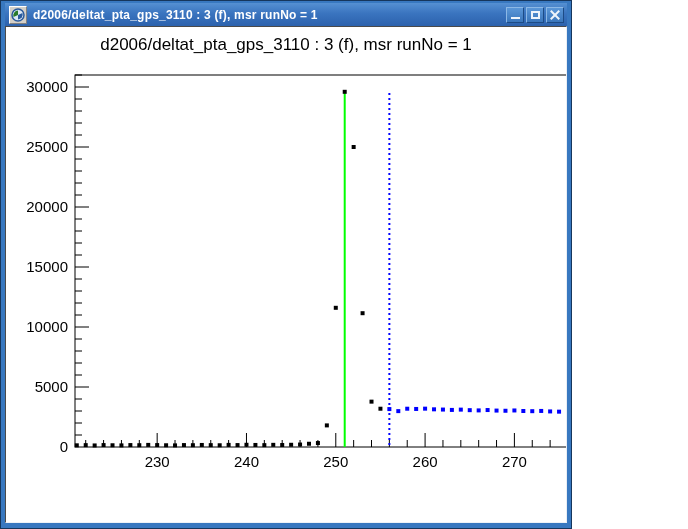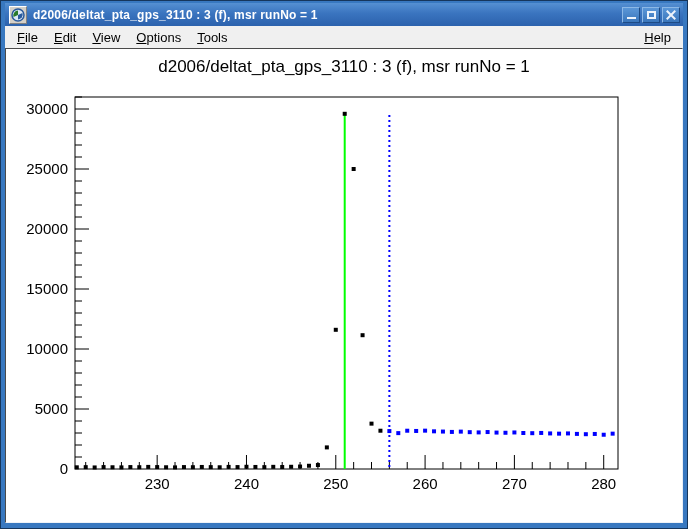--- a/index.html
+++ b/index.html
@@ -1,17 +1,17 @@
 <!DOCTYPE html>
 <html><head>
 <meta charset="utf-8">
 <style>
   html,body{margin:0;padding:0;width:688px;height:529px;overflow:hidden;
     font-family:"Liberation Sans",sans-serif;}
-  .window{box-sizing:border-box;width:688px;height:529px;
+  .window{box-sizing:border-box;width:572px;height:529px;
     background:#3878c0;border:1px solid #16365c;
     padding:2px 4px 5px 4px;display:flex;flex-direction:column;}
   .titlebar{height:23px;display:flex;align-items:center;
     background:linear-gradient(180deg,#5590d2 0%,#3a74bf 45%,#2c62ad 100%);
     padding:0 2px;flex:0 0 auto;}
   .app-icon{width:18px;height:18px;margin:0 6px 0 2px;flex:0 0 auto;
     background:#d4d0c8;border-top:1px solid #fff;border-left:1px solid #fff;
     border-right:1px solid #808080;border-bottom:1px solid #808080;
     display:flex;align-items:center;justify-content:center;box-sizing:border-box;}
   .title-text{color:#fff;font-weight:bold;font-size:12px;white-space:nowrap;
@@ -62,28 +62,20 @@
       </span>
       <span class="win-btn">
         <span class="gl-max"></span>
       </span>
       <span class="win-btn">
         <span class="gl-close"></span>
       </span>
     </span>
   </div>
 
-  <div class="menubar">
-    <span class="menu-item"><u>F</u>ile</span>
-    <span class="menu-item"><u>E</u>dit</span>
-    <span class="menu-item"><u>V</u>iew</span>
-    <span class="menu-item"><u>O</u>ptions</span>
-    <span class="menu-item"><u>T</u>ools</span>
-    <span class="menu-item menu-help"><u>H</u>elp</span>
-  </div>
 
   <div class="canvas">
     <div class="plot-title">d2006/deltat_pta_gps_3110 : 3 (f), msr runNo = 1</div>
     <svg id="plot" width="678" height="473" viewBox="0 0 678 473">
       <g id="g-frame">
           <rect x="69" y="48" width="543" height="372" fill="none" stroke="#000" stroke-width="1"></rect>
         </g>
       <g id="g-xaxis">
           <line x1="79.71710526315779" x2="79.71710526315779" y1="420" y2="413" stroke="#000" stroke-width="1"></line>
           <line x1="97.57894736842094" x2="97.57894736842094" y1="420" y2="413" stroke="#000" stroke-width="1"></line>

